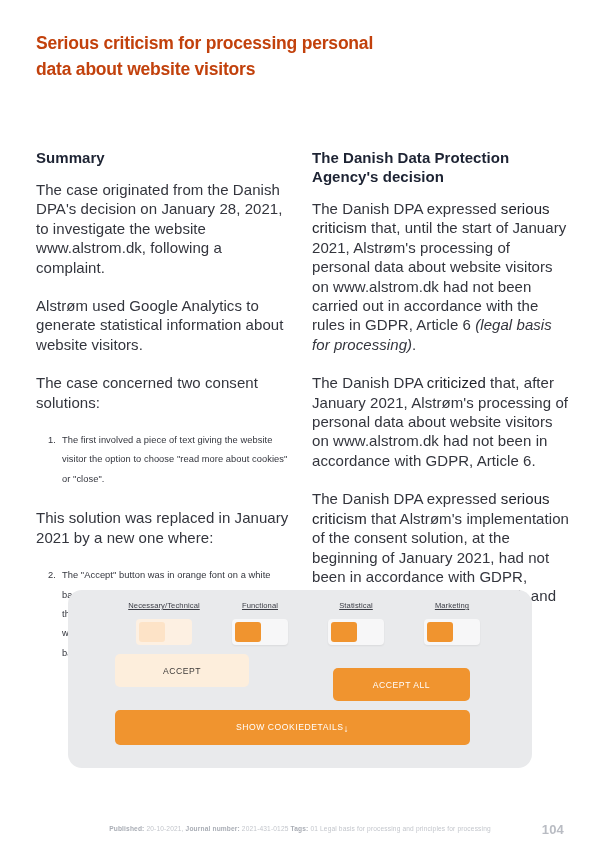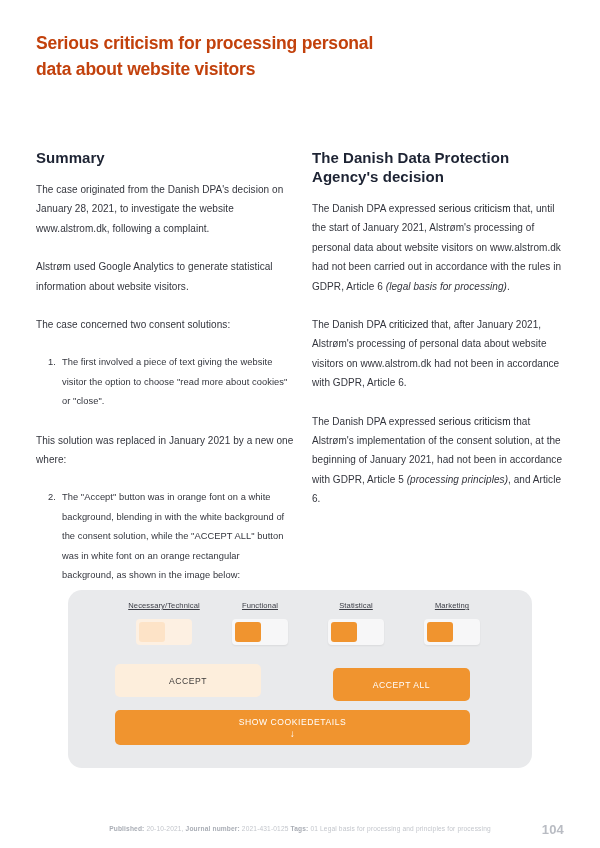--- a/index.html
+++ b/index.html
@@ -45,21 +45,21 @@
   .col-heading {
     font-size: 15px;
     font-weight: bold;
     color: #1d2333;
     line-height: 19px;
     margin: 12px 0 13px 0;
     letter-spacing: 0.05px;
   }
 
   p.body-text {
-    font-size: 10px;
+    font-size: 15px;
     line-height: 19.4px;
     color: #33353d;
     margin: 0 0 19px 0;
     letter-spacing: 0.06px;
   }
   p.body-text:last-child { margin-bottom: 0; }
 
   .ol-item {
     display: flex;
     margin: 0 0 19px 0;
@@ -143,42 +143,42 @@
     border-radius: 5px;
     font-size: 8.6px;
     letter-spacing: 0.55px;
     display: flex;
     align-items: center;
     justify-content: center;
     box-sizing: border-box;
   }
   .btn-accept {
     left: 47px;
-    top: 74px;
-    width: 146px;
+    top: 64px;
+    width: 134px;
     height: 33px;
     background: #fdeedc;
     color: #3d3a38;
   }
   .btn-accept-all {
     left: 265px;
     top: 78px;
     width: 137px;
     height: 33px;
     background: #f0942f;
     color: #ffffff;
   }
   .btn-details {
     left: 47px;
     top: 120px;
     width: 355px;
     height: 35px;
     background: #f0942f;
     color: #ffffff;
-    flex-direction: column;
+    flex-direction: row;
     line-height: 11px;
   }
   .btn-details .arrow {
     font-size: 10px;
     line-height: 9px;
     margin-top: 1px;
   }
 
   
   .footer {

